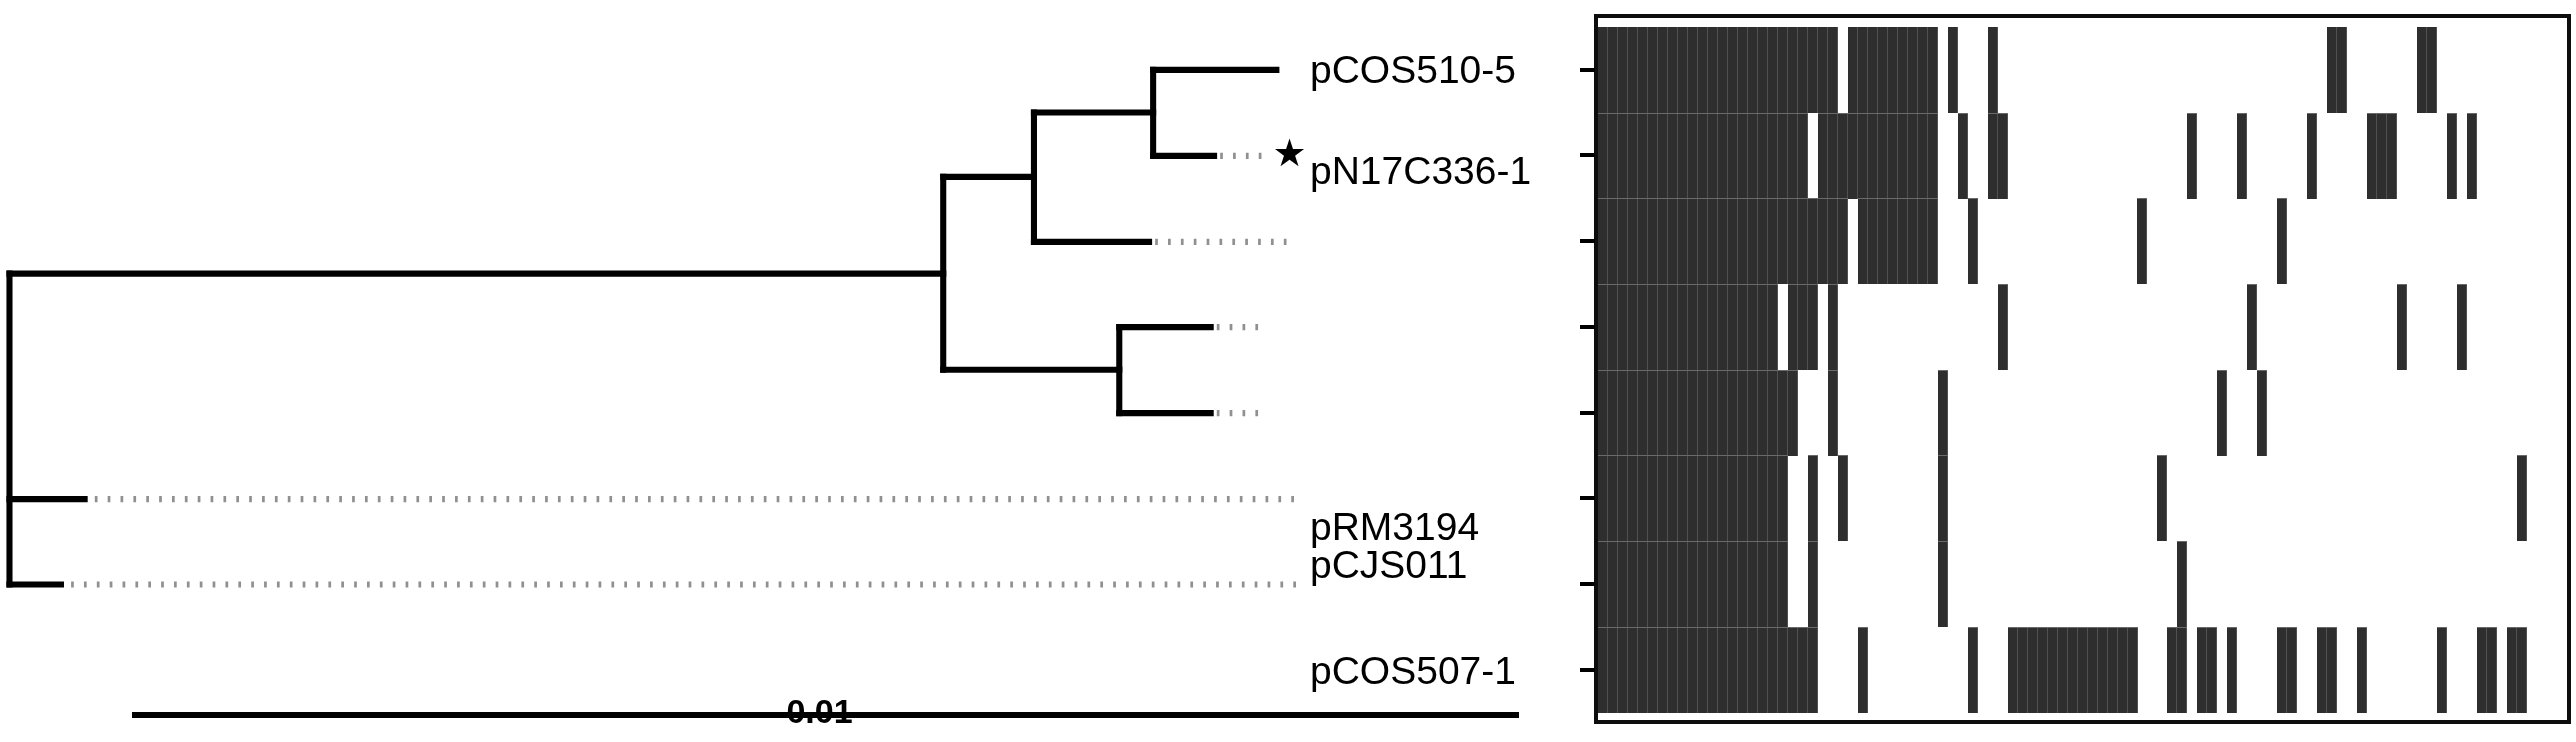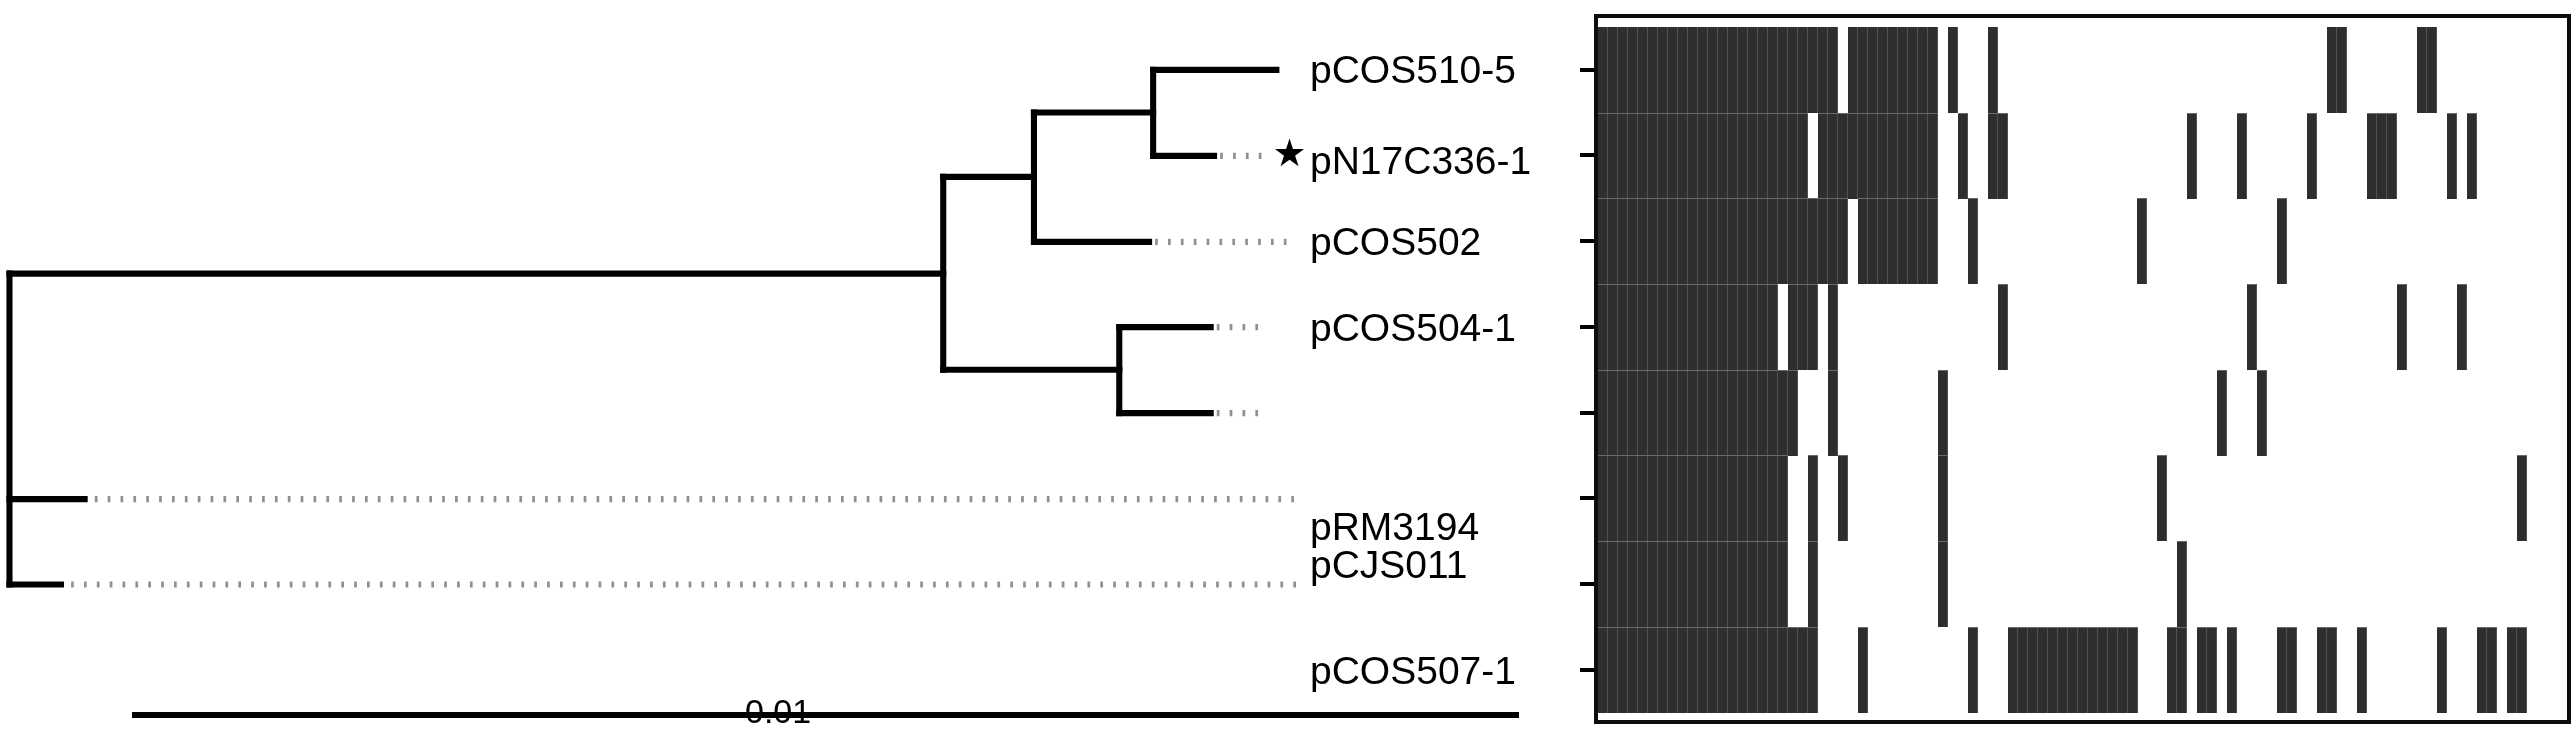--- a/index.html
+++ b/index.html
@@ -10,22 +10,22 @@
        font-size:39px;color:#000;white-space:nowrap;}
   .star{position:absolute;left:1269px;width:41px;height:49px;line-height:45px;
        font-size:38px;color:#000;text-align:center;}
   #heatmap{position:absolute;left:1594px;top:14.2px;width:977px;height:710px;
        border:4.1px solid #0d0d0d;box-sizing:border-box;background:#fff;}
   .hm-run{position:absolute;background:repeating-linear-gradient(90deg,
        #2e2e2e 0px, #2e2e2e 9.3px, #515151 9.3px, #515151 10px);}
   .hm-run.rowsep{border-top:0.7px solid #6a6a6a;box-sizing:border-box;}
   .hm-tick{position:absolute;width:15px;height:4.1px;background:#000;left:1580px;}
   #scalebar{position:absolute;left:132px;top:712px;width:1387px;height:6.1px;background:#000;}
-  #scalebar-label{position:absolute;left:745px;top:692px;width:149px;text-align:left;
-       font-size:34px;color:#000;}
+  #scalebar-label{position:absolute;left:745px;top:692px;width:149px;text-align:center;
+       font-size:34px;color:#000;font-weight:bold;}
 </style>
 </head>
 <body>
 
 <div id="fig">
 
   <svg width="1598" height="743" viewBox="0 0 2360 1097">
     <g stroke="#000" stroke-width="9" stroke-linecap="square">
 
       <line x1="14" y1="404" x2="14" y2="863"></line>
@@ -64,23 +64,21 @@
       <line x1="1802" y1="230" x2="1872" y2="230"></line>
       <line x1="1706" y1="357" x2="1915" y2="357"></line>
       <line x1="1797" y1="483" x2="1865" y2="483"></line>
       <line x1="1797" y1="610" x2="1872" y2="610"></line>
       <line x1="140" y1="737" x2="1915" y2="737"></line>
       <line x1="105" y1="863" x2="1915" y2="863"></line>
     </g>
   </svg>
 
   <div class="taxon-label" style="top:45px">pCOS510-5</div>
-  <div class="taxon-label" style="top:136px">pN17C336-1</div>
-  <div class="taxon-label" style="top:217px">pCOS502</div>
-  <div class="taxon-label" style="top:303px">pCOS504-1</div>
+  <div class="taxon-label" style="top:146px">pN17C336-1</div>
   <div class="taxon-label" style="top:502px">pRM3194</div>
   <div class="taxon-label" style="top:540px">pCJS011</div>
   <div class="taxon-label" style="top:646px">pCOS507-1</div>
 
   <div class="star" style="top:131px">★</div>
 
   <div id="scalebar"></div>
   <div id="scalebar-label">0.01</div>
 
   <div id="heatmap">

